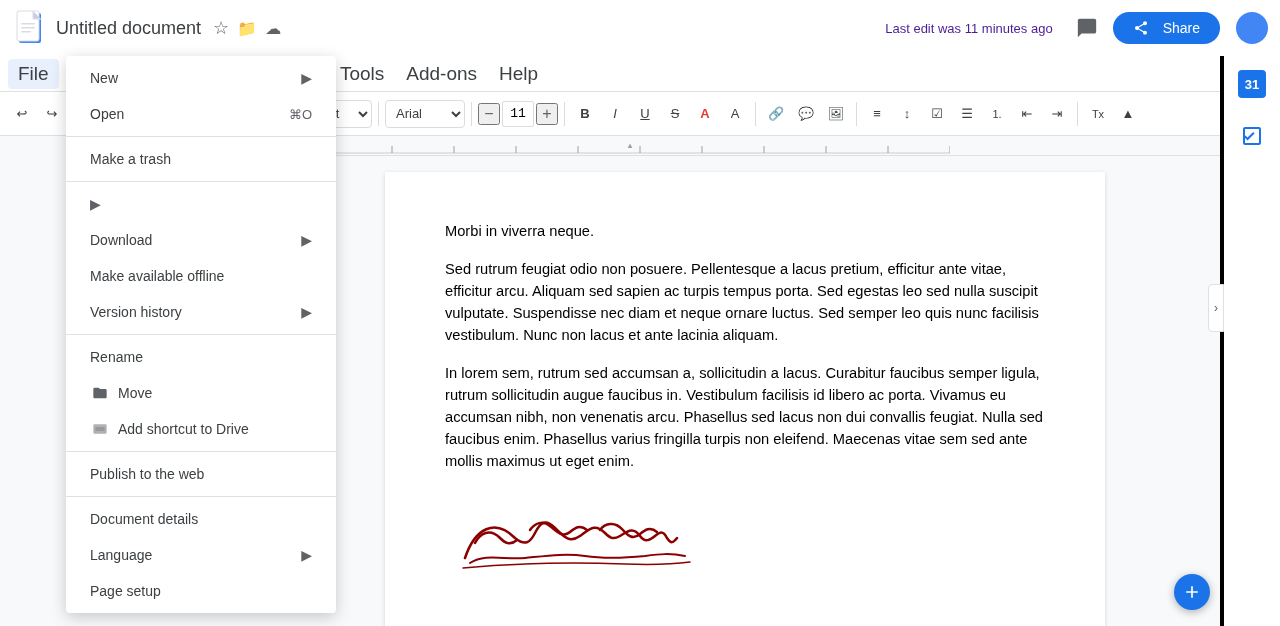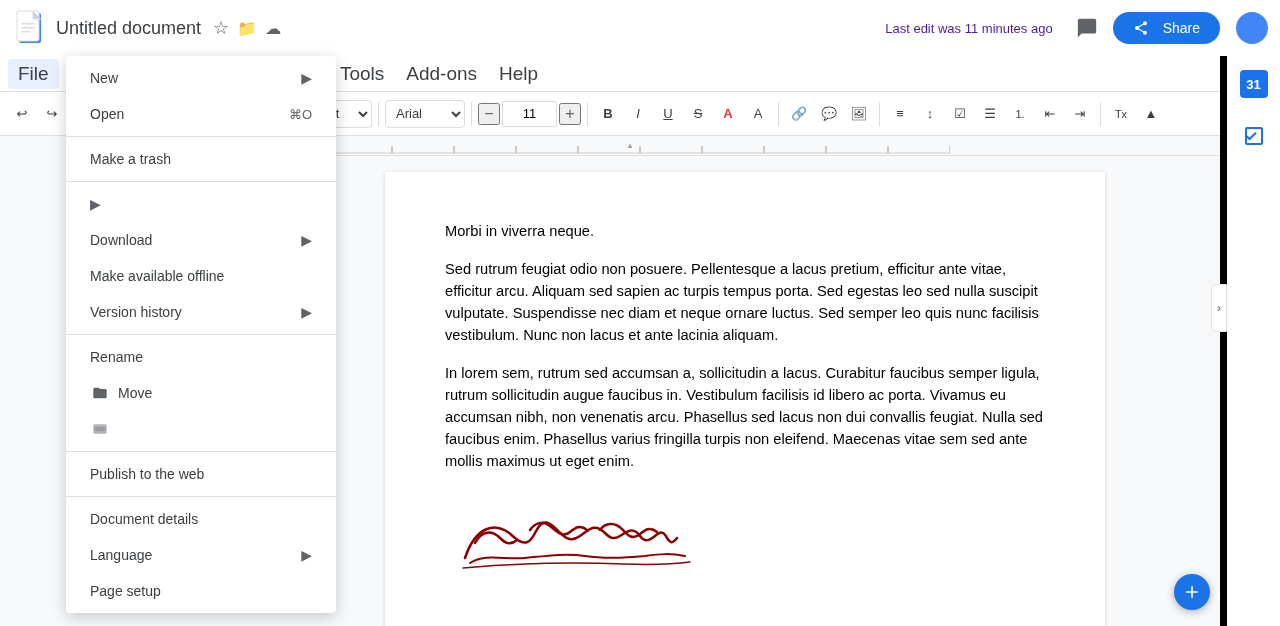--- a/index.html
+++ b/index.html
@@ -44,21 +44,21 @@
       width: 28px; height: 28px; display: flex; align-items: center; justify-content: center;
       cursor: pointer; border-radius: 4px; font-size: 13px; color: #3c4043; border: none; background: transparent;
     }
     .toolbar-select {
       height: 28px; border: 1px solid #dadce0; border-radius: 4px; font-size: 13px;
       padding: 0 6px; color: #3c4043; cursor: pointer; background: #fff; min-width: 80px;
     }
     .toolbar-divider { width: 1px; height: 24px; background: #dadce0; margin: 0 4px; }
     .font-size-ctrl { display: flex; align-items: center; gap: 2px; }
     .font-size-btn { width: 22px; height: 22px; font-size: 16px; display: flex; align-items: center; justify-content: center; cursor: pointer; color: #5f6368; }
-    .font-size-val { width: 55px; text-align: center; border: 1px solid #dadce0; border-radius: 2px; height: 26px; font-size: 13px; }
+    .font-size-val { width: 32px; text-align: center; border: 1px solid #dadce0; border-radius: 2px; height: 26px; font-size: 13px; font-family: Liberation Mono, monospace; }
 
     
     .dropdown-overlay {
       position: absolute; top: 56px; left: 66px; width: 270px;
       background: #fff; border-radius: 4px; box-shadow: 0 4px 16px rgba(0,0,0,0.2);
       z-index: 100; padding: 4px 0;
     }
     .dd-item {
       display: flex; align-items: center; padding: 8px 24px; font-size: 14px;
       color: #3c4043; cursor: pointer; position: relative; min-height: 36px;
@@ -81,21 +81,21 @@
     .doc-text { font-family: Arial, sans-serif; font-size: 11pt; line-height: 1.5; color: #000; }
     .doc-para { margin-bottom: 16px; }
 
     
     .signature-area { margin-top: 8px; }
     .sig-svg { width: 280px; height: 100px; }
 
     
     .right-sidebar {
       position: absolute; right: 0; top: 56px; bottom: 0; width: 60px;
-      background: #fff; border-left: 7px solid #000000;
+      background: #fff; border-left: 4px solid #000000;
       display: flex; flex-direction: column; align-items: center; padding-top: 8px; gap: 12px;
     }
     .sidebar-icon { width: 40px; height: 40px; border-radius: 50%; display: flex; align-items: center; justify-content: center; cursor: pointer; font-size: 18px; }
 
     
     .cal-badge { background: #1a73e8; color: #fff; border-radius: 4px; width: 28px; height: 28px; display: flex; align-items: center; justify-content: center; font-size: 13px; font-weight: bold; }
 
     
     .fab {
       position: absolute; bottom: 16px; right: 70px;
@@ -250,20 +250,21 @@
     <div class="dd-label">Move</div>
   </div>
 
   <div class="dd-item">
     <div class="dd-icon">
       <svg width="16" height="16" viewBox="0 0 24 24" fill="#5f6368">
           <path d="M7.05 9.293L6.34 10l5.66 5.66 5.66-5.66-.71-.71-4.95 4.95-4.95-4.946zM20 5H4c-1.1 0-2 .9-2 2v10c0 1.1.9 2 2 2h16c1.1 0 2-.9 2-2V7c0-1.1-.9-2-2-2z" opacity="0.5"></path>
           <path d="M19 9H5v6h14V9z" opacity="0.3"></path>
         </svg>
     </div>
+    <div class="dd-label">Add shortcut to Drive</div>
   </div>
 
   <div class="dd-separator"></div>
 
   <div class="dd-item">
     <div class="dd-label">Publish to the web</div>
   </div>
   <div class="dd-separator"></div>
 
   <div class="dd-item">

